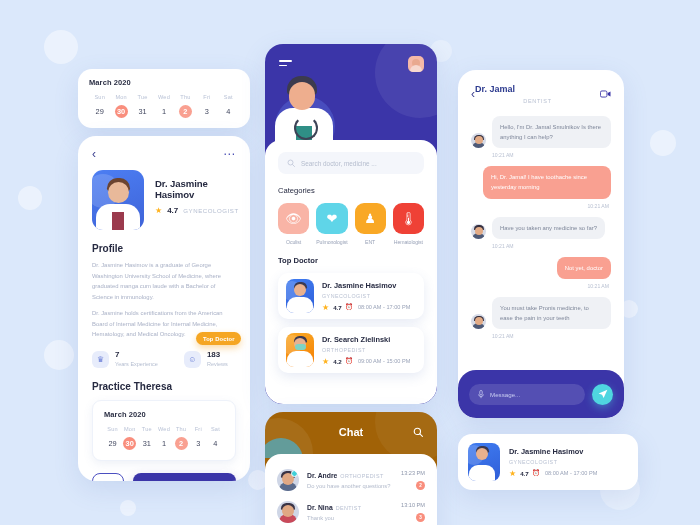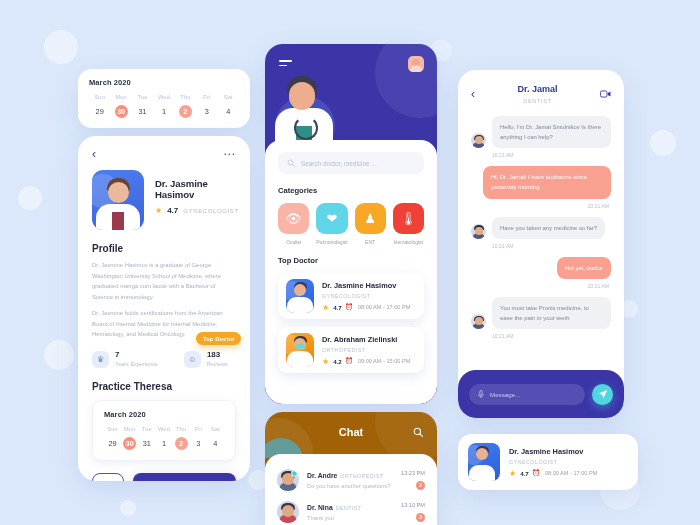--- a/index.html
+++ b/index.html
@@ -93,21 +93,21 @@
   .hero-doc .dcoat{position:absolute;width:58px;height:48px;border-radius:18px 18px 0 0;background:#fff;left:2px;bottom:0;}
   .hero-doc .dshirt{position:absolute;width:16px;height:30px;background:#2f8f86;left:23px;bottom:0;}
   .hero-doc .dsteth{position:absolute;width:20px;height:20px;border:2px solid #3d4356;border-radius:50%;border-top-color:transparent;left:21px;bottom:16px;}
   .hero-text{position:absolute;left:80px;top:38px;right:12px;}
   .hi{font-size:12px;font-weight:700;color:#fff;letter-spacing:-.2px;}
   .sub{font-size:6.1px;color:#c5c9f0;line-height:1.6;margin-top:5px;}
   .home-sheet{position:absolute;left:0;right:0;top:96px;bottom:0;background:#fff;border-radius:16px 16px 18px 18px;padding:12px 13px 0;}
   .search{height:22px;background:#f4f6fb;border-radius:8px;display:flex;align-items:center;
           gap:6px;padding:0 9px;cursor:text;}
   .search-ph{font-size:6.4px;color:#b5bdce;}
-  .cat-title{font-size:7.6px;font-weight:700;color:#262a41;margin-top:12px;}
+  .cat-title{font-size:7.6px;font-weight:400;color:#262a41;margin-top:12px;}
   .cats{display:flex;gap:7px;margin-top:8px;}
   .cat{flex:1;text-align:center;}
   .cat-box{height:31px;border-radius:9px;display:flex;align-items:center;justify-content:center;
            font-size:13px;color:#fff;cursor:pointer;}
   .cat-lab{font-size:5.2px;color:#9aa3b8;margin-top:5px;letter-spacing:-.1px;}
   .td-title{font-size:7.6px;font-weight:700;color:#262a41;margin-top:11px;}
   .td-card{display:flex;gap:8px;align-items:center;background:#fff;border-radius:10px;
            box-shadow:0 4px 12px rgba(88,115,181,.14);padding:6px 8px;margin-top:8px;cursor:pointer;}
   .td-photo{width:28px;height:34px;border-radius:8px;flex:none;position:relative;overflow:hidden;}
   .td-photo.blue{background:linear-gradient(160deg,#3f7bf0,#2f5ed8);}
@@ -146,21 +146,21 @@
   .cl-nm .sp{font-weight:400;color:#b9c1d2;font-size:5.4px;letter-spacing:.4px;margin-left:3px;}
   .cl-msg{font-size:5.8px;color:#b2bacb;margin-top:4px;white-space:nowrap;overflow:hidden;text-overflow:ellipsis;}
   .cl-right{text-align:right;flex:none;}
   .cl-time{font-size:5.6px;color:#8d96ab;}
   .cl-badge{width:9px;height:9px;border-radius:50%;background:#f98e7d;color:#fff;font-size:4.6px;
             display:flex;align-items:center;justify-content:center;margin:5px 0 0 auto;font-weight:700;}
 
   
   #conv-phone{left:458px;top:56px;width:166px;height:348px;border-radius:18px;background:#fff;}
   .cv-top{display:flex;align-items:center;justify-content:space-between;padding:14px 13px 0;}
-  .cv-name{font-size:9px;font-weight:700;color:#2d3b8f;text-align:center;flex:1;}
+  .cv-name{font-size:9px;font-weight:700;color:#2d3b8f;flex:1;}
   .cv-spec{font-size:5.5px;color:#b9c1d2;letter-spacing:.7px;text-align:center;margin-top:4px;}
   .cam{color:#3b35a8;font-size:10px;cursor:pointer;}
   .cv-body{padding:12px 13px 0;}
   .msg-row{display:flex;gap:6px;margin-bottom:4px;}
   .msg-row.me{justify-content:flex-end;}
   .m-av{width:15px;height:15px;border-radius:50%;flex:none;align-self:flex-end;position:relative;overflow:hidden;background:#d6dbe8;}
   .m-av .f{position:absolute;width:8px;height:8px;border-radius:50%;background:#e3ab86;left:3.5px;top:3px;}
   .m-av .hr{position:absolute;width:10px;height:5px;border-radius:5px 5px 1px 1px;background:#352f3e;left:2.5px;top:1.5px;}
   .m-av .bd{position:absolute;width:13px;height:6px;border-radius:6px 6px 0 0;background:#4e5a77;left:1px;bottom:0;}
   .bub{max-width:112px;padding:6px 8px;border-radius:8px;font-size:5.9px;line-height:1.72;}
@@ -366,21 +366,21 @@
 
     <div class="td-card">
       <div class="td-photo orange">
         <div class="pb"></div>
           <div class="ph-coat"></div>
           <div class="ph-hair"></div>
           <div class="ph-head"></div>
           <div class="ph-mask"></div>
       </div>
       <div style="flex:1">
-        <div class="td-name">Dr. Abraham Zielinski</div>
+        <div class="td-name">Dr. Search Zielinski</div>
         <div class="td-spec">ORTHOPEDIST</div>
         <div class="td-row">
           <span class="star">★</span>
           <span class="td-rate">4.2</span>
           <span class="clock">⏰</span>
           <span class="td-time">09:00 AM - 15:00 PM</span>
         </div>
       </div>
     </div>
   </div>

